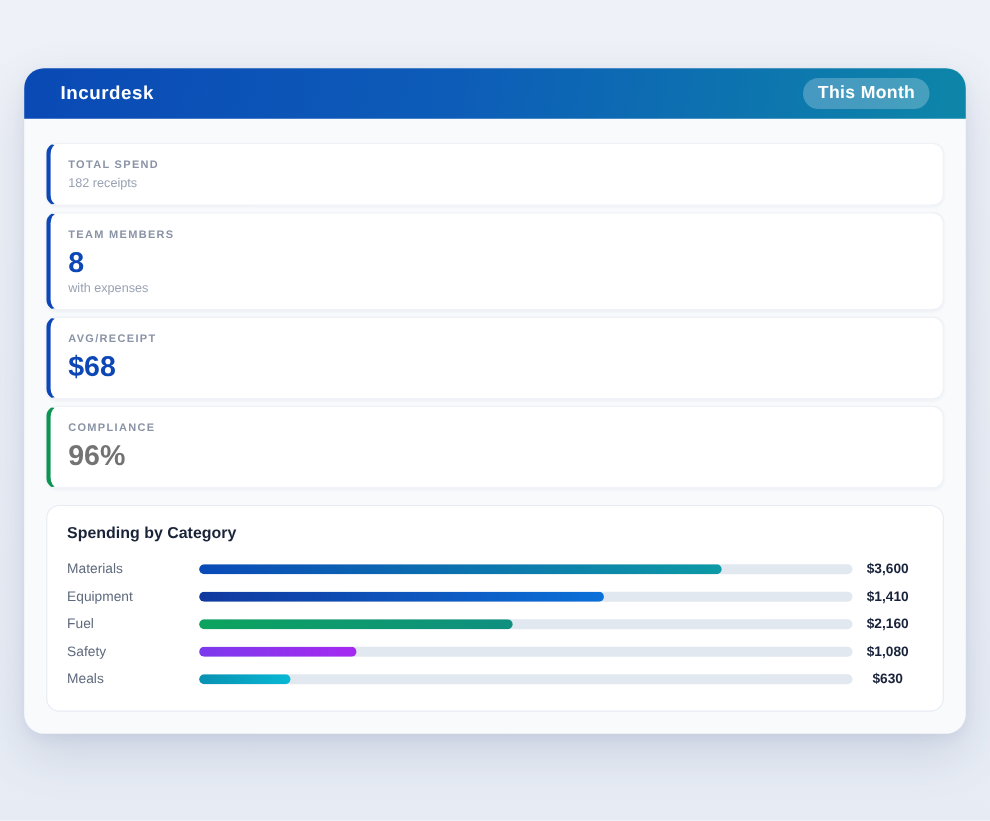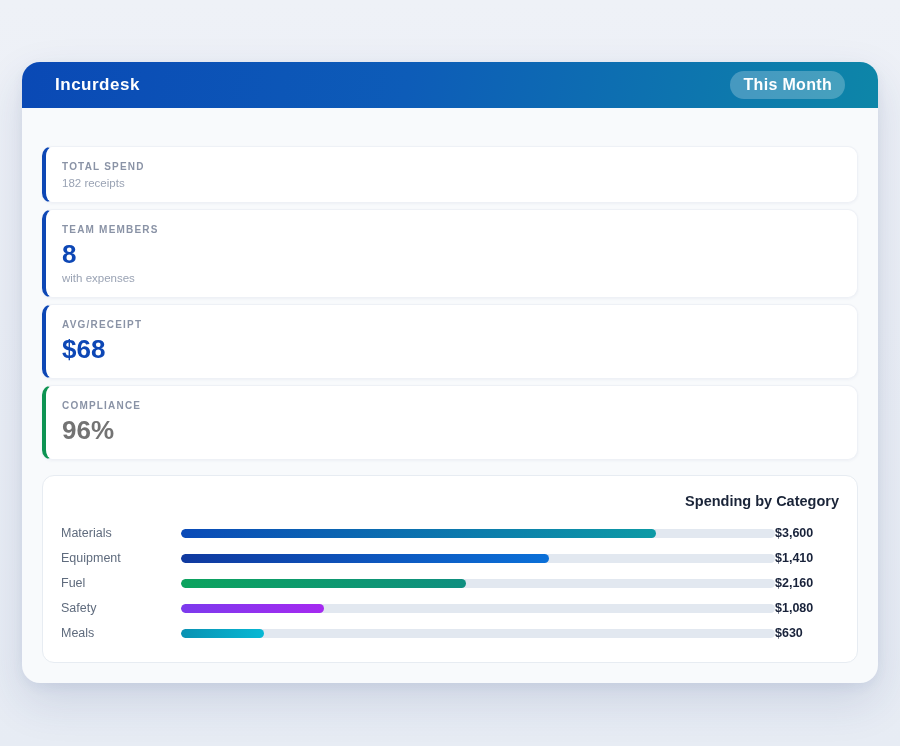--- a/index.html
+++ b/index.html
@@ -35,21 +35,21 @@
     background: rgba(255, 255, 255, 0.24);
     color: #ffffff;
     font-size: 16px;
     font-weight: bold;
     padding: 5px 13px;
     border-radius: 999px;
     letter-spacing: 0.02em;
     border: none;
     cursor: pointer;
   }
-  .content { padding: 22px 20px 20px 20px; margin-top: 16px; }
+  .content { padding: 22px 20px 20px 20px; }
   .stat-card {
     background: #ffffff;
     border: 1px solid #eef1f6;
     border-left: 4px solid #0d47b5;
     border-radius: 10px;
     padding: 14px 16px 13px 16px;
     margin-bottom: 6px;
     box-shadow: 0 1px 3px rgba(40, 60, 110, 0.05);
   }
   .stat-label {
@@ -77,21 +77,20 @@
     background: #ffffff;
     border: 1px solid #e7ecf2;
     border-radius: 12px;
     padding: 17px 18px 16px 18px;
   }
   .chart-title {
     font-size: 14.5px;
     font-weight: bold;
     color: #1a2438;
     margin-bottom: 12px;
-    text-align: right;
   }
   .chart-row {
     display: flex;
     align-items: center;
     height: 25px;
   }
   .chart-row-label {
     width: 120px;
     font-size: 12.5px;
     color: #5f6b7d;
@@ -104,21 +103,21 @@
     background: #e2e8f0;
     overflow: hidden;
   }
   .bar-fill {
     height: 100%;
     border-radius: 5px;
   }
   .chart-row-value {
     width: 64px;
     flex-shrink: 0;
-    text-align: left;
+    text-align: center;
     font-size: 12.5px;
     font-weight: bold;
     color: #18223a;
   }
 </style>
 </head>
 <body>
 
 <div class="panel">
   <div class="header">

